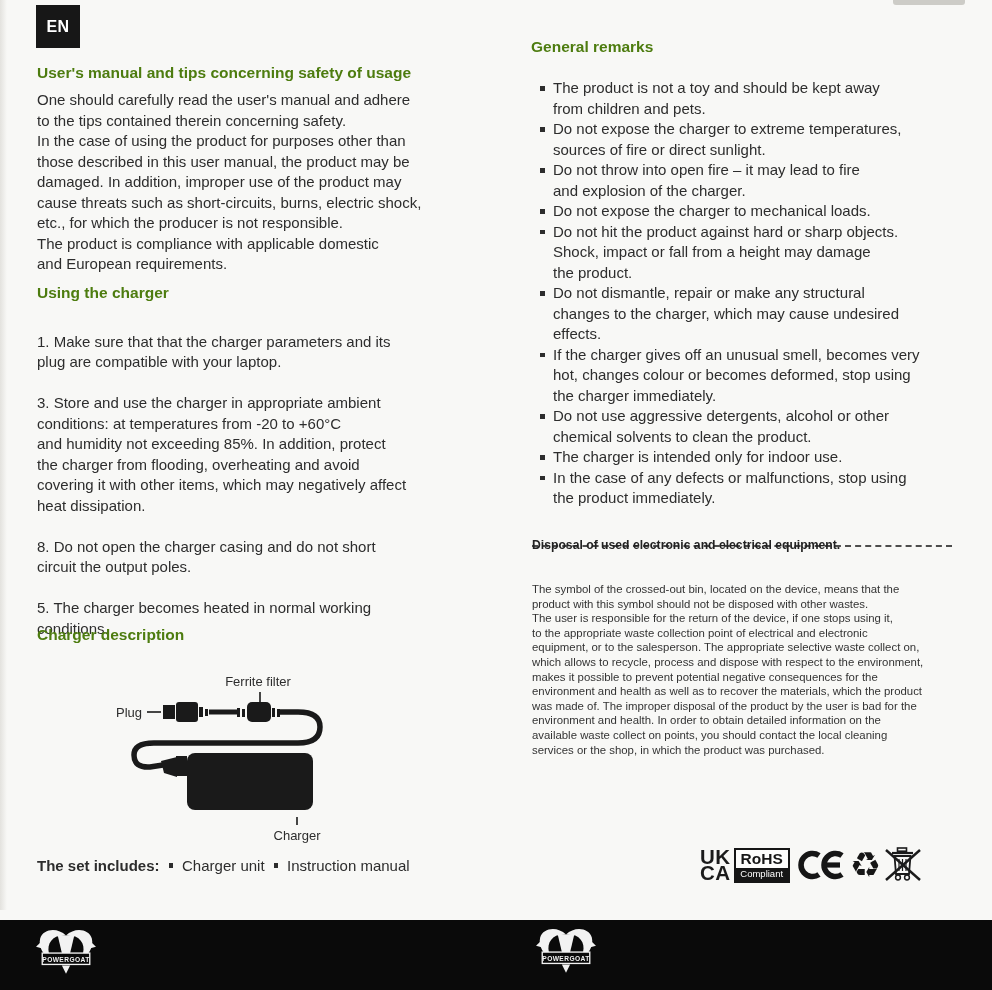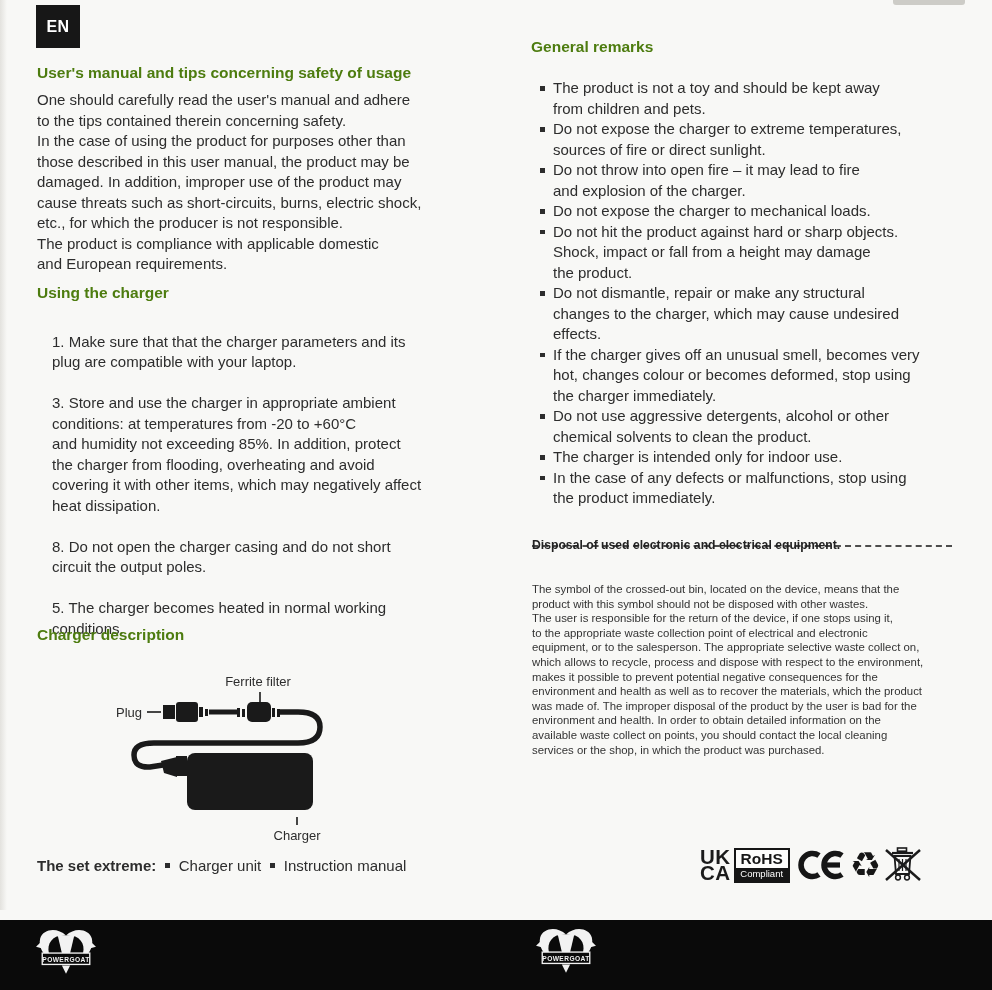--- a/index.html
+++ b/index.html
@@ -19,21 +19,21 @@
     display:flex;align-items:center;justify-content:center;font-size:16px;font-weight:bold;letter-spacing:.5px;}
   
   .h1{font-size:15.5px;font-weight:bold;color:#4d7c0f;}
   .h-safety{left:37px;top:64px;}
   .h-using{left:37px;top:284px;}
   .h-desc{left:37px;top:626px;}
   .h-general{left:531px;top:38px;}
   
   .bodytext{font-size:15px;line-height:20.5px;white-space:pre-line;}
   .p-safety{left:37px;top:90px;width:460px;}
-  .steps{left:37px;top:311px;width:460px;margin-left:15px;}
+  .steps{left:37px;top:311px;width:460px;}
   .step{margin:0;}
   
   .bullets{left:531px;top:70px;width:445px;margin:8px;padding:0;list-style:none;}
   .bullets li{position:relative;padding-left:14px;font-size:15px;line-height:20.5px;white-space:pre-line;}
   .bullets li::before{content:"";position:absolute;left:1px;top:8px;width:4.5px;height:4.5px;background:#2d2d2d;}
   
   .divider{left:532px;top:545px;width:420px;height:0;border-top:2px dashed #4d4d4d;}
   .h-disposal{left:532px;top:538px;font-size:12.2px;font-weight:bold;color:#222;}
   .disposal-body{left:532px;top:582px;width:438px;font-size:11.4px;line-height:14.6px;white-space:pre-line;color:#333;}
   
@@ -118,21 +118,21 @@
     <polygon points="131,111 147,107 147,127 134,123"></polygon>
     <rect x="146" y="106" width="11" height="20"></rect>
 
     <rect x="157" y="103" width="126" height="57" rx="8"></rect>
     <line x1="267" y1="167" x2="267" y2="175" stroke="#1a1a1a" stroke-width="1.6"></line>
     <text x="267" y="190" text-anchor="middle">Charger</text>
   </g>
 </svg>
 
 <div class="abs set-includes">
-  <span class="lbl">The set extreme:</span>
+  <span class="lbl">The set includes:</span>
   <span class="sq"></span>
   <span>Charger unit</span>
   <span class="sq"></span>
   <span>Instruction manual</span>
 </div>
 
 <div class="abs h1 h-general">General remarks</div>
 <ul class="abs bullets">
   <li>The product is not a toy and should be kept away
 from children and pets.</li>

